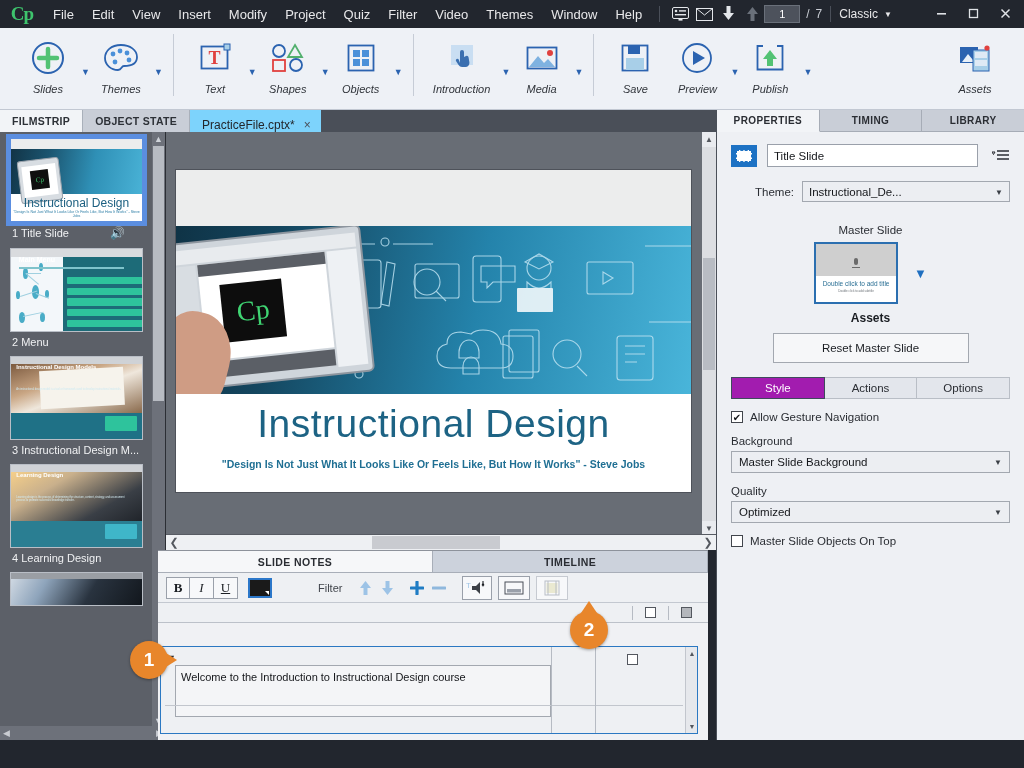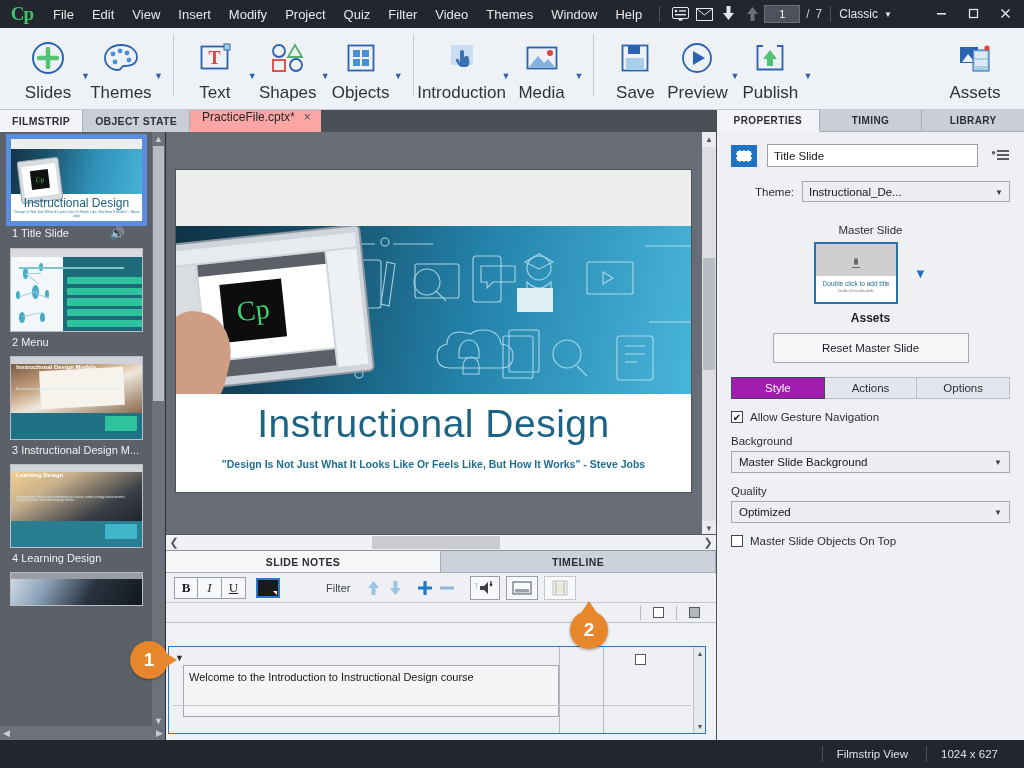--- a/index.html
+++ b/index.html
@@ -46,39 +46,39 @@
     background:#eef1f6; border-bottom:1px solid #c2c8d2;
     display:flex; align-items:flex-start; padding-top:6px;
   }
   .rb-group { display:flex; align-items:flex-start; }
   .rb-btn {
     width:62px; display:flex; flex-direction:column; align-items:center;
     padding-top:4px; cursor:default; position:relative;
   }
   .rb-btn.wide { width:76px; }
   .rb-ico { height:40px; display:flex; align-items:center; justify-content:center; }
-  .rb-lbl { font-size:17px; color:#30343a; margin-top:5px; white-space:nowrap; }
+  .rb-lbl { font-size:11px; color:#30343a; margin-top:5px; white-space:nowrap;font-style:italic; }
   .rb-caret { color:#2b63b0; font-size:9px; margin-left:2px; align-self:center; padding-top:14px; }
   .rb-unit { display:flex; align-items:flex-start; }
   .rb-sep { width:1px; height:62px; background:#c6ccd6; margin:0 10px; align-self:flex-start; }
 
   
   .tabstrip {
     position:absolute; left:0; top:110px; width:1024px; height:22px;
     background:#4a4f58; display:flex; align-items:flex-end;
   }
   .ts-tab {
     height:22px; padding:0 12px; display:flex; align-items:center;
     font-size:10.5px; font-weight:bold; color:#2d3137; letter-spacing:.3px;
     background:#f2f4f7; border-right:1px solid #a9b0ba;
   }
   .ts-tab.alt { background:#c9ced7; }
   .ts-doc {
-    height:22px; padding:0 10px 0 12px; display:flex; align-items:flex-start; gap:9px;
-    font-size:12px; color:#23262b; background:#fca5a5;
+    height:22px; padding:0 10px 0 12px; display:flex; align-items:flex-end; gap:9px;
+    font-size:12px; color:#23262b; background:#7dd3fc;
   }
   .ts-x { font-size:12px; color:#4a4f58; }
 
   
   .filmstrip {
     position:absolute; left:0; top:132px; width:166px; height:608px;
     background:#5c6068; border-right:1px solid #2b2e34;
     overflow:hidden;
   }
   .fs-inner { position:absolute; left:0; top:0; width:152px; padding:6px 0 0 10px; }
@@ -216,21 +216,21 @@
     position:absolute; left:0; bottom:0; width:550px; height:16px; background:#eef0f3;
     border-top:1px solid #575b63; display:flex; align-items:center;
   }
   .cv-harr { width:16px; height:16px; color:#53575e; font-size:11px;
              display:flex; align-items:center; justify-content:center; }
   .cv-htrack { flex:1; height:16px; position:relative; }
   .cv-hthumb { position:absolute; left:190px; top:1px; width:128px; height:13px; background:#c9cbd0; }
 
   
   .bottom {
-    position:absolute; left:166px; top:550px; width:550px; height:190px;
+    position:absolute; left:158px; top:550px; width:550px; height:190px;
     background:#f0f1f4; border-top:1px solid #8d929b;
   }
   .bt-tabs { display:flex; height:22px; border-bottom:1px solid #a8aeb8; }
   .bt-tab {
     flex:1; display:flex; align-items:center; justify-content:center;
     font-size:10.5px; font-weight:bold; color:#2a2d33; letter-spacing:.4px;
     background:#f6f7f9; border-right:1px solid #a8aeb8;
   }
   .bt-tab.active { background:#ccd2dc; }
   .bt-toolbar {
@@ -970,20 +970,14 @@
       <div class="pr-chk">
         <span class="chkbox"></span>
         <span class="pr-lbl">Master Slide Objects On Top</span>
       </div>
     </div>
   </div>
 
   <div class="callout right-tail" style="left:130px; top:641px;">1</div>
   <div class="callout up-tail" style="left:570px; top:611px;">2</div>
 
-  <div class="statusbar">
-    <div class="sb-sep"></div>
-    <div class="sb-item">Filmstrip View</div>
-    <div class="sb-sep"></div>
-    <div class="sb-item" style="padding-right:26px">1024 x 627</div>
-  </div>
 
 </div>
 
 </body></html>

